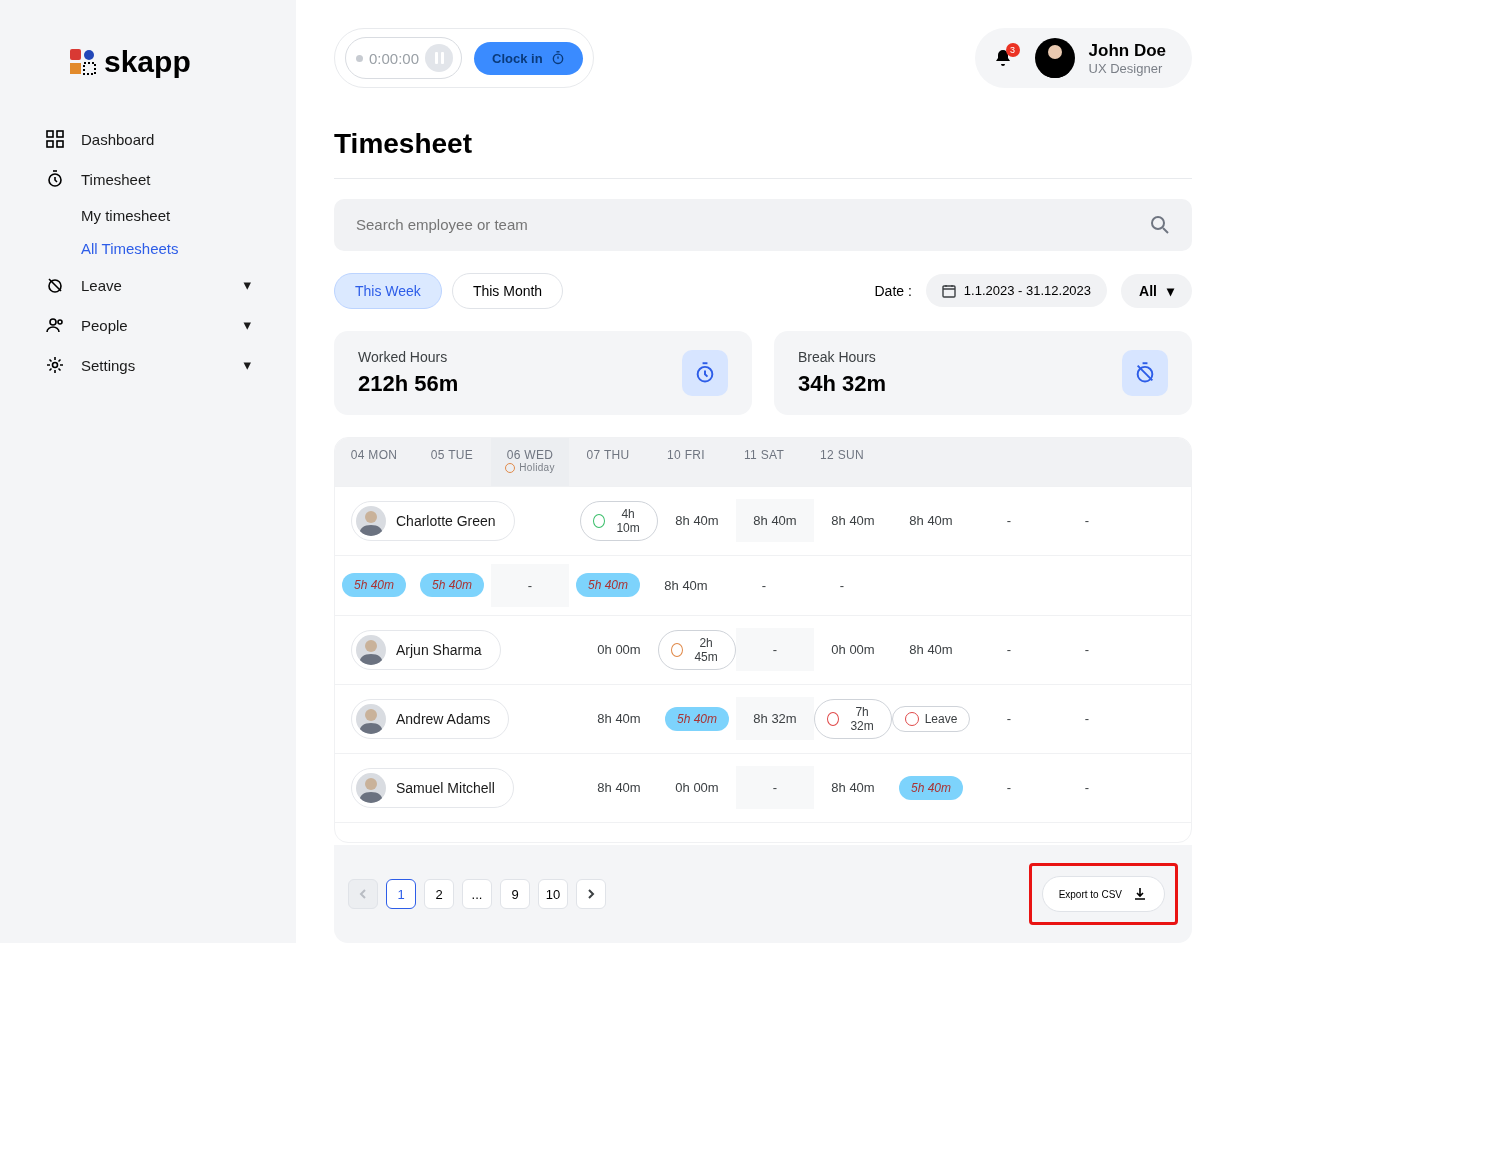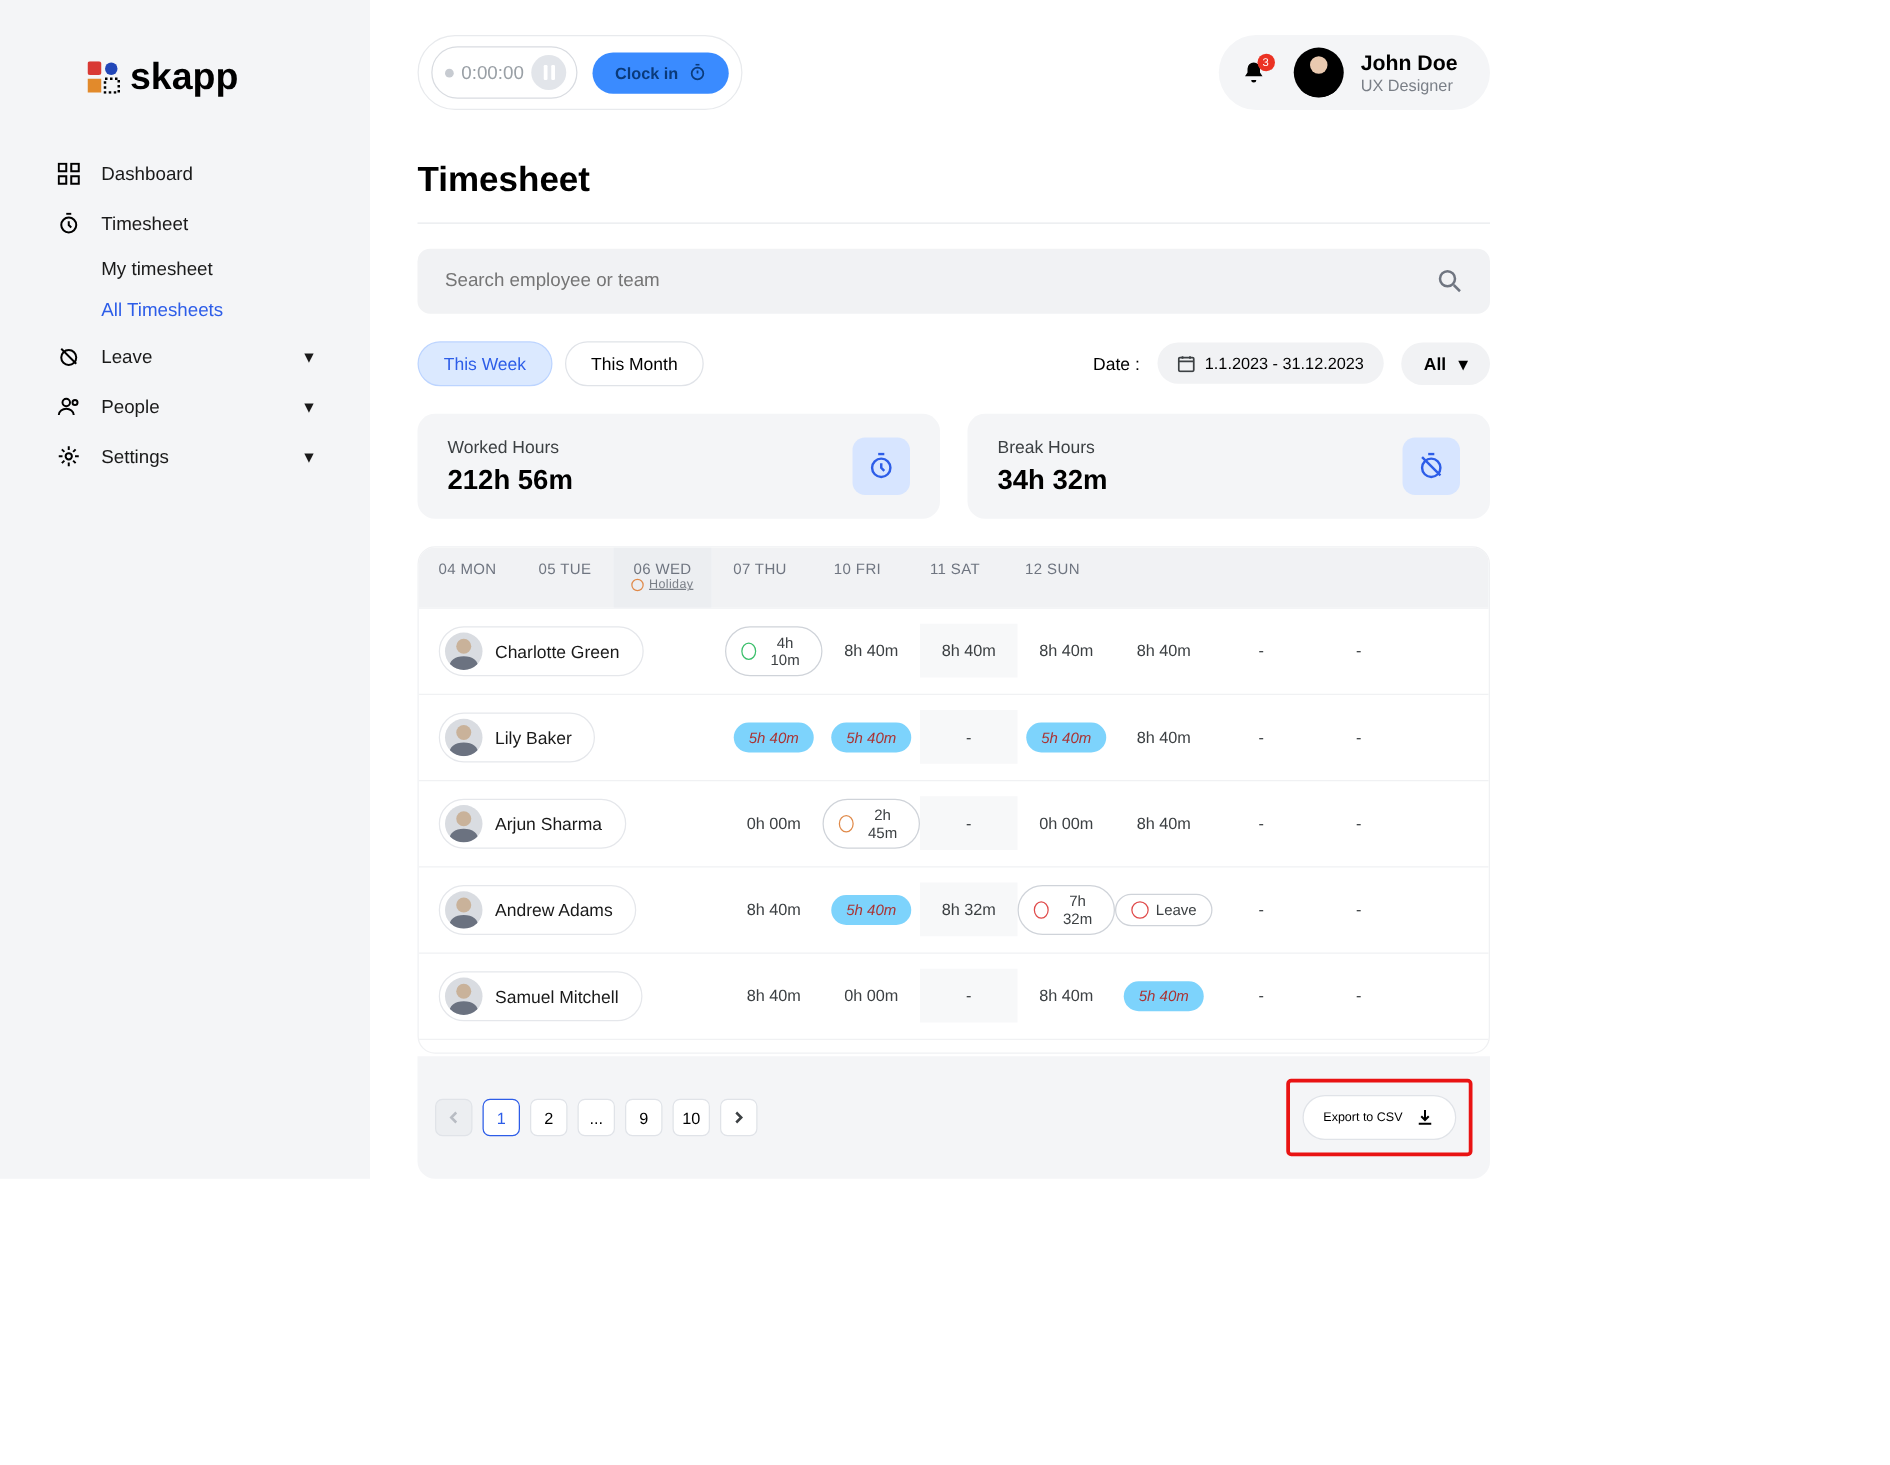--- a/index.html
+++ b/index.html
@@ -64,21 +64,21 @@
 .cell-pill.pink { background: #7dd3fc; color: #a33; font-style: italic; }
 .cell-pill .dot-ind { width: 14px; height: 14px; border-radius: 50%; border: 1px solid; display:inline-block; }
 .tcell.holiday { background: #f7f8f9; }
 .footer { display: flex; align-items: center; justify-content: space-between; padding: 18px 14px; background: #f4f5f7; border-radius: 0 0 14px 14px; margin-top: 2px; }
 .pagination { display: flex; gap: 8px; }
 .pg-btn { width: 30px; height: 30px; border: 1px solid #e0e3e8; background: #fff; border-radius: 6px; display: flex; align-items: center; justify-content: center; font-size: 13px; cursor: pointer; }
 .pg-btn.disabled { background: #eceef1; color: #b8bcc3; cursor: default; }
 .pg-btn.active { border-color: #2d5de8; color: #2d5de8; }
 .export-btn { border: 1px solid #e0e3e8; background: #fff; border-radius: 30px; padding: 9px 16px; font-size: 10px; display: flex; align-items: center; gap: 10px; cursor: pointer; }
 .red-box { border: 3px solid #e91313; border-radius: 4px; padding: 10px; }
-.holiday-pill { display:inline-flex; align-items:center; gap:4px; font-size:10px; color:#7a7f87;text-decoration:underline; }
+.holiday-pill { display:inline-flex; align-items:center; gap:4px; font-size:10px; color:#7a7f87; }
 .holiday-pill .hdot{ width:10px; height:10px; border-radius:50%; border:1px solid #e08a4a; display:inline-block; }
 svg { display:block; }
 .th.holiday-col { background: #eceef1; }
 </style>
 </head>
 <body>
 
 <div class="app">
   <aside class="sidebar">
     <div class="logo">
@@ -293,31 +293,20 @@
               </span>
             </div>
             <div class="tcell">8h 40m</div>
             <div class="tcell holiday">8h 40m</div>
             <div class="tcell">8h 40m</div>
             <div class="tcell">8h 40m</div>
             <div class="tcell">-</div>
             <div class="tcell">-</div>
           </div>
           <div class="trow">
-            <div class="tcell name">
-              <div class="emp-pill">
-                <div class="emp-avatar">
-                  <svg width="30" height="30" viewBox="0 0 30 30">
-                    <circle cx="15" cy="11" r="6" fill="#c9b29a"></circle>
-                    <path d="M3 30c0-8 5-11 12-11s12 3 12 11" fill="#6b7280"></path>
-                  </svg>
-                </div>
-                <span class="emp-name">Lily Baker</span>
-              </div>
-            </div>
             <div class="tcell">
               <span class="cell-pill pink">
                 <span>5h 40m</span>
               </span>
             </div>
             <div class="tcell">
               <span class="cell-pill pink">
                 <span>5h 40m</span>
               </span>
             </div>

